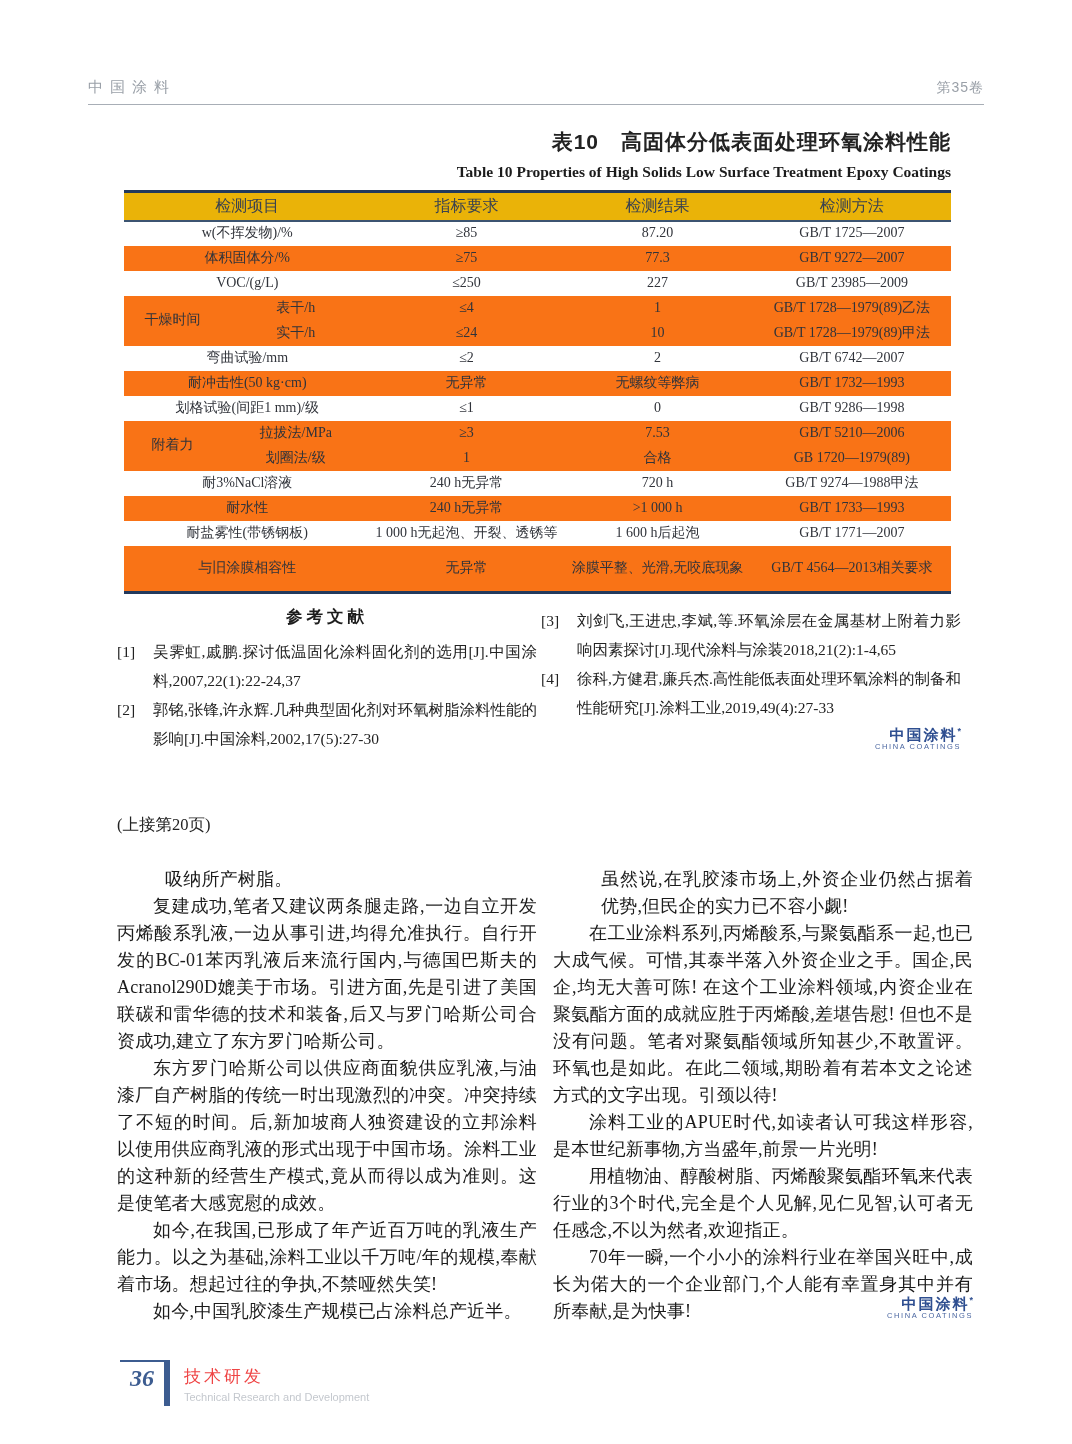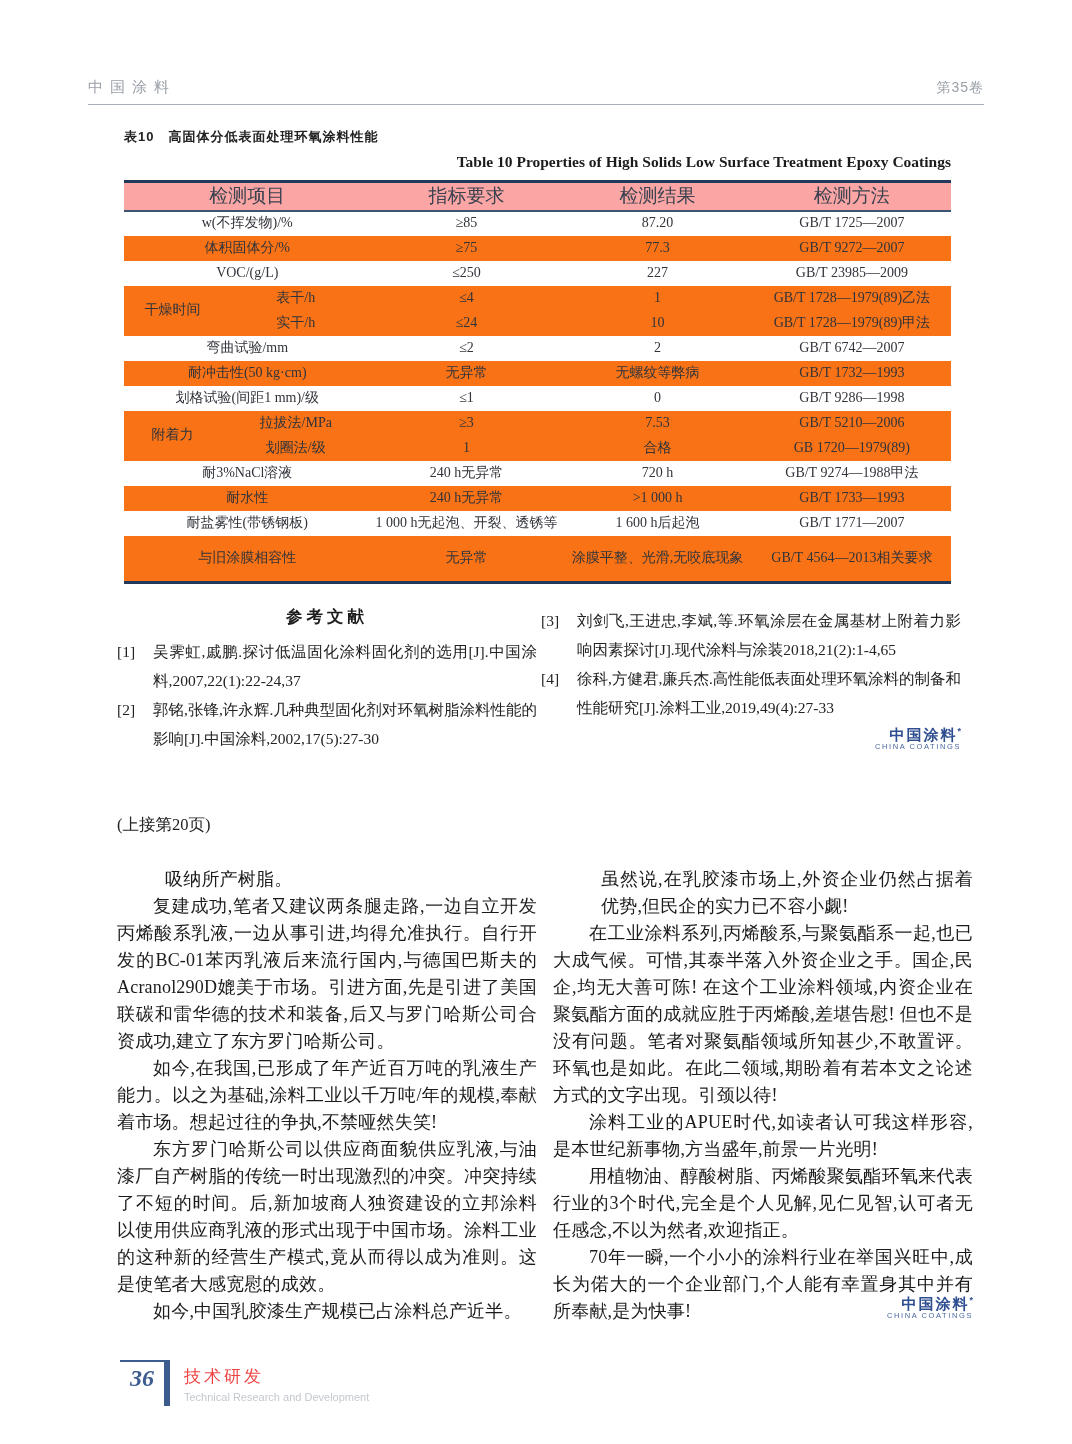--- a/index.html
+++ b/index.html
@@ -16,33 +16,33 @@
     display: flex; justify-content: space-between; align-items: flex-end;
     border-bottom: 1px solid #a8aeb6; padding-bottom: 7px;
     font-family: "Liberation Sans", "DejaVu Sans", sans-serif;
   }
   .journal-name { color: #9aa0a8; font-size: 15px; letter-spacing: 7px; }
   .volume-no   { color: #9aa0a8; font-size: 14px; letter-spacing: 1px; }
 
   
   .table-block { position: absolute; top: 120px; left: 124px; width: 827px; }
   .caption-cn {
-    text-align: left; font-family: "Liberation Sans", "DejaVu Sans", sans-serif;
-    font-weight: bold; font-size: 13px; color: #222; margin-bottom: 7px; letter-spacing: 1px;
+    text-align: right; font-family: "Liberation Sans", "DejaVu Sans", sans-serif;
+    font-weight: bold; font-size: 21px; color: #222; margin-bottom: 7px; letter-spacing: 1px;
   }
   .caption-en {
     text-align: right; font-weight: bold; font-size: 15.5px; color: #1c1c1c; margin-bottom: 9px;
   }
   table.props {
     width: 827px; border-collapse: collapse; table-layout: auto;
     border-top: 3px solid #22395c; border-bottom: 3px solid #22395c;
     font-size: 14px; color: #30333a;
   }
   table.props th {
-    background: #fca5a5; font-weight: normal; font-size: 19px; color: #3a4250;
+    background: #eab308; font-weight: normal; font-size: 16px; color: #3a4250;
     height: 29px; border-bottom: 2px solid #3c5471; text-align: center;
     font-family: "Liberation Sans", "DejaVu Sans", sans-serif;
   }
   table.props td { height: 25px; padding: 1px 5px; text-align: center; white-space: nowrap; line-height: 1.15; }
   table.props td.wrap { white-space: normal; }
   table.props tr.shade { background: #f97316; }
   td.item  { text-align: left; padding-left: 9px; }
   td.group { text-align: left; padding-left: 13px; }
   td.sub   { text-align: left; padding-left: 2px; }
   tr.tall td { height: 47px; }
@@ -241,22 +241,22 @@
       </div>
     </div>
   </div>
 
   <div class="continuation">(上接第20页)</div>
 
   <div class="article-block">
     <div class="article-col">
       <p class="flush">吸纳所产树脂。</p>
       <p>复建成功,笔者又建议两条腿走路,一边自立开发丙烯酸系乳液,一边从事引进,均得允准执行。自行开发的BC-01苯丙乳液后来流行国内,与德国巴斯夫的Acranol290D媲美于市场。引进方面,先是引进了美国联碳和雷华德的技术和装备,后又与罗门哈斯公司合资成功,建立了东方罗门哈斯公司。</p>
+      <p>东方罗门哈斯公司以供应商面貌供应乳液,与油漆厂自产树脂的传统一时出现激烈的冲突。冲突持续了不短的时间。后,新加坡商人独资建设的立邦涂料以使用供应商乳液的形式出现于中国市场。涂料工业的这种新的经营生产模式,竟从而得以成为准则。这是使笔者大感宽慰的成效。</p>
       <p>如今,在我国,已形成了年产近百万吨的乳液生产能力。以之为基础,涂料工业以千万吨/年的规模,奉献着市场。想起过往的争执,不禁哑然失笑!</p>
-      <p>东方罗门哈斯公司以供应商面貌供应乳液,与油漆厂自产树脂的传统一时出现激烈的冲突。冲突持续了不短的时间。后,新加坡商人独资建设的立邦涂料以使用供应商乳液的形式出现于中国市场。涂料工业的这种新的经营生产模式,竟从而得以成为准则。这是使笔者大感宽慰的成效。</p>
       <p>如今,中国乳胶漆生产规模已占涂料总产近半。</p>
     </div>
     <div class="article-col">
       <p class="flush">虽然说,在乳胶漆市场上,外资企业仍然占据着优势,但民企的实力已不容小觑!</p>
       <p>在工业涂料系列,丙烯酸系,与聚氨酯系一起,也已大成气候。可惜,其泰半落入外资企业之手。国企,民企,均无大善可陈! 在这个工业涂料领域,内资企业在聚氨酯方面的成就应胜于丙烯酸,差堪告慰! 但也不是没有问题。笔者对聚氨酯领域所知甚少,不敢置评。环氧也是如此。在此二领域,期盼着有若本文之论述方式的文字出现。引颈以待!</p>
       <p>涂料工业的APUE时代,如读者认可我这样形容,是本世纪新事物,方当盛年,前景一片光明!</p>
       <p>用植物油、醇酸树脂、丙烯酸聚氨酯环氧来代表行业的3个时代,完全是个人见解,见仁见智,认可者无任感念,不以为然者,欢迎指正。</p>
       <p>70年一瞬,一个小小的涂料行业在举国兴旺中,成长为偌大的一个企业部门,个人能有幸置身其中并有所奉献,是为快事!</p>
       <div class="logo article-logo">
         <div class="logo-cn"><span>中国涂料</span><span class="logo-mark">*</span></div>

